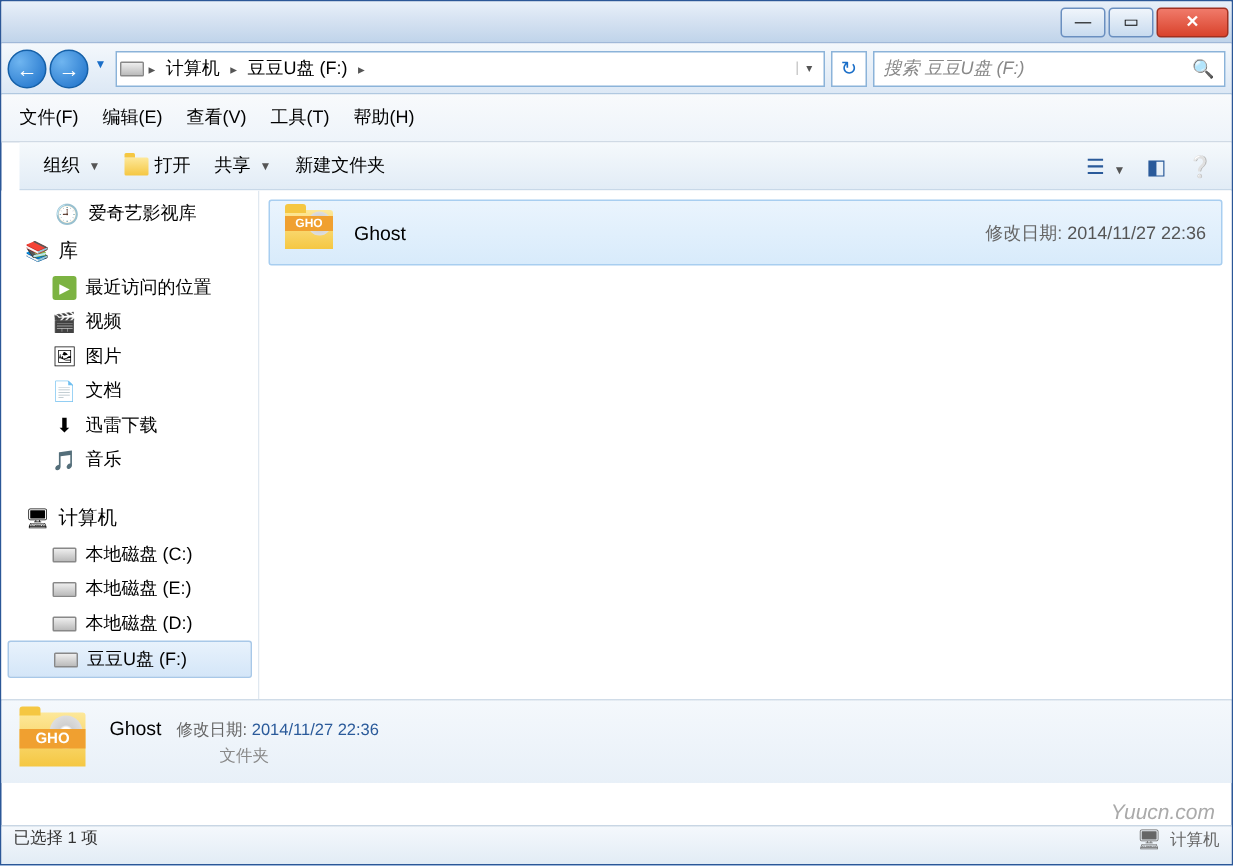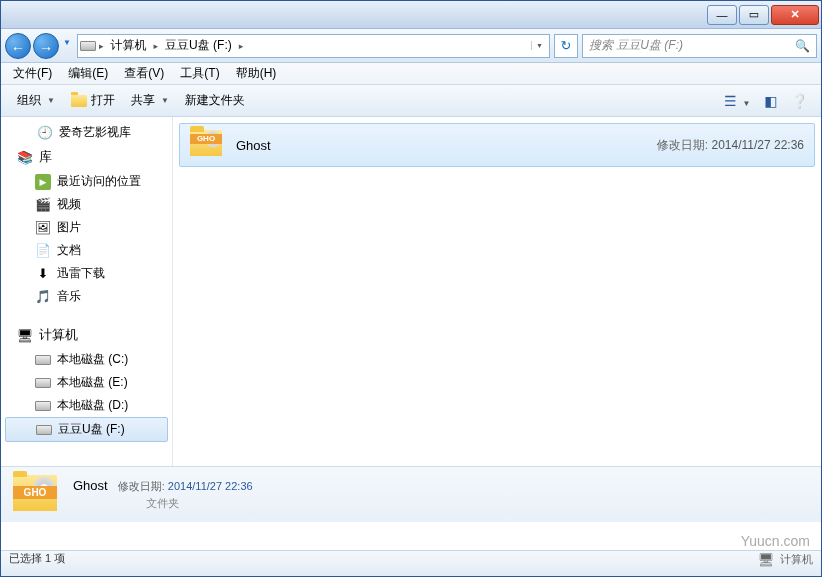--- a/index.html
+++ b/index.html
@@ -16,24 +16,24 @@
 .nav-arrow { width: 26px; height: 26px; border-radius: 50%; background: radial-gradient(circle at 30% 30%, #6fb5f0, #1a6ec8); border: 1px solid #1560a8; display: flex; align-items: center; justify-content: center; color: #fff; font-size: 14px; cursor: pointer; }
 .nav-drop { width: 12px; height: 20px; display: flex; align-items: center; justify-content: center; color: #1a6ec8; font-size: 8px; cursor: pointer; }
 .address-bar { flex: 1; height: 24px; background: #fff; border: 1px solid #8bb3d9; display: flex; align-items: center; padding: 0 2px; font-size: 12px; }
 .addr-seg { padding: 0 4px; display: flex; align-items: center; gap: 2px; cursor: pointer; }
 .addr-arrow { font-size: 9px; color: #555; padding: 0 3px; }
 .addr-drop { width: 16px; border-left: 1px solid #ccc; text-align: center; font-size: 8px; color: #555; cursor: pointer; }
 .refresh { width: 24px; height: 24px; border: 1px solid #8bb3d9; background: #fff; display: flex; align-items: center; justify-content: center; font-size: 13px; color: #1a6ec8; cursor: pointer; }
 .search-box { width: 235px; height: 24px; background: #fff; border: 1px solid #8bb3d9; display: flex; align-items: center; padding: 0 6px; font-size: 12px; color: #888; font-style: italic; }
 .search-box span:last-child { margin-left: auto; color: #1a6ec8; font-style: normal; }
 
-.menubar { height: 22px; background: linear-gradient(to bottom, #f8fafc, #eef4fa); display: flex; align-items: center; padding: 0 4px; font-size: 12px; border-bottom: 1px solid #d0dae5; }
+.menubar { height: 32px; background: linear-gradient(to bottom, #f8fafc, #eef4fa); display: flex; align-items: center; padding: 0 4px; font-size: 12px; border-bottom: 1px solid #d0dae5; }
 .menu-item { padding: 2px 8px; cursor: pointer; }
 
-.toolbar { height: 32px; background: linear-gradient(to bottom, #f5f9fc, #e2ecf6); display: flex; align-items: center; padding: 0 8px; font-size: 12px; border-bottom: 1px solid #c8d8e8; }
+.toolbar { height: 32px; background: linear-gradient(to bottom, #f5f9fc, #e2ecf6); display: flex; align-items: center; padding: 0 8px; font-size: 12px; border-bottom: 1px solid #c8d8e8; margin-left: 12px; }
 .tb-item { padding: 3px 8px; display: flex; align-items: center; gap: 4px; cursor: pointer; }
 .tb-drop { font-size: 8px; color: #555; margin-left: 2px; }
 .tb-right { margin-left: auto; display: flex; align-items: center; gap: 6px; }
 .tb-icon-btn { padding: 2px 4px; cursor: pointer; font-size: 14px; color: #2a5a9a; }
 
 .body-area { flex: 1; display: flex; background: #fff; overflow: hidden; }
 .sidebar { width: 172px; background: #fff; border-right: 1px solid #e0e8f0; padding: 4px 0; font-size: 12px; overflow: hidden; }
 .side-group { margin-bottom: 14px; }
 .side-header { padding: 4px 8px 4px 16px; display: flex; align-items: center; gap: 6px; font-size: 13px; cursor: pointer;}
 .side-item { padding: 3px 8px 3px 34px; display: flex; align-items: center; gap: 6px; cursor: pointer; }
@@ -61,21 +61,21 @@
 .details-type { color: #888; font-size: 11px; text-align: center; }
 .details-meta { color: #666; font-size: 11px; }
 .details-meta .val { color: #2a5a9a; }
 
 .statusbar { height: 26px; background: linear-gradient(to bottom, #f4f8fc, #e2ecf5); border-top: 1px solid #c8d6e4; display: flex; align-items: flex-start; padding: 0 8px; font-size: 11px; color: #333; margin-top: 28px; }
 .status-right { margin-left: auto; display: flex; align-items: center; gap: 6px; color: #666; }
 
 .folder-ico { width: 16px; height: 12px; background: linear-gradient(#fde89a, #f5c742); border-radius: 1px; display: inline-block; position: relative; }
 .folder-ico::before { content:""; position:absolute; top:-3px; left:0; width:7px; height:3px; background:#f5c742; border-radius:1px 1px 0 0;}
 .drive-ico { width: 16px; height: 10px; background: linear-gradient(#eee,#bbb); border: 1px solid #888; border-radius: 1px; display: inline-block; }
-.watermark { position: absolute; bottom: 28px; right: 12px; font-size: 14px; color: #aaa; }
+.watermark { position: absolute; bottom: 28px; right: 12px; font-size: 14px; color: #aaa; font-style: italic; }
 </style>
 </head>
 <body>
 
 <div class="window">
 
   <div class="titlebar">
     <div class="win-btn">—</div>
     <div class="win-btn">▭</div>
     <div class="win-btn close">✕</div>

